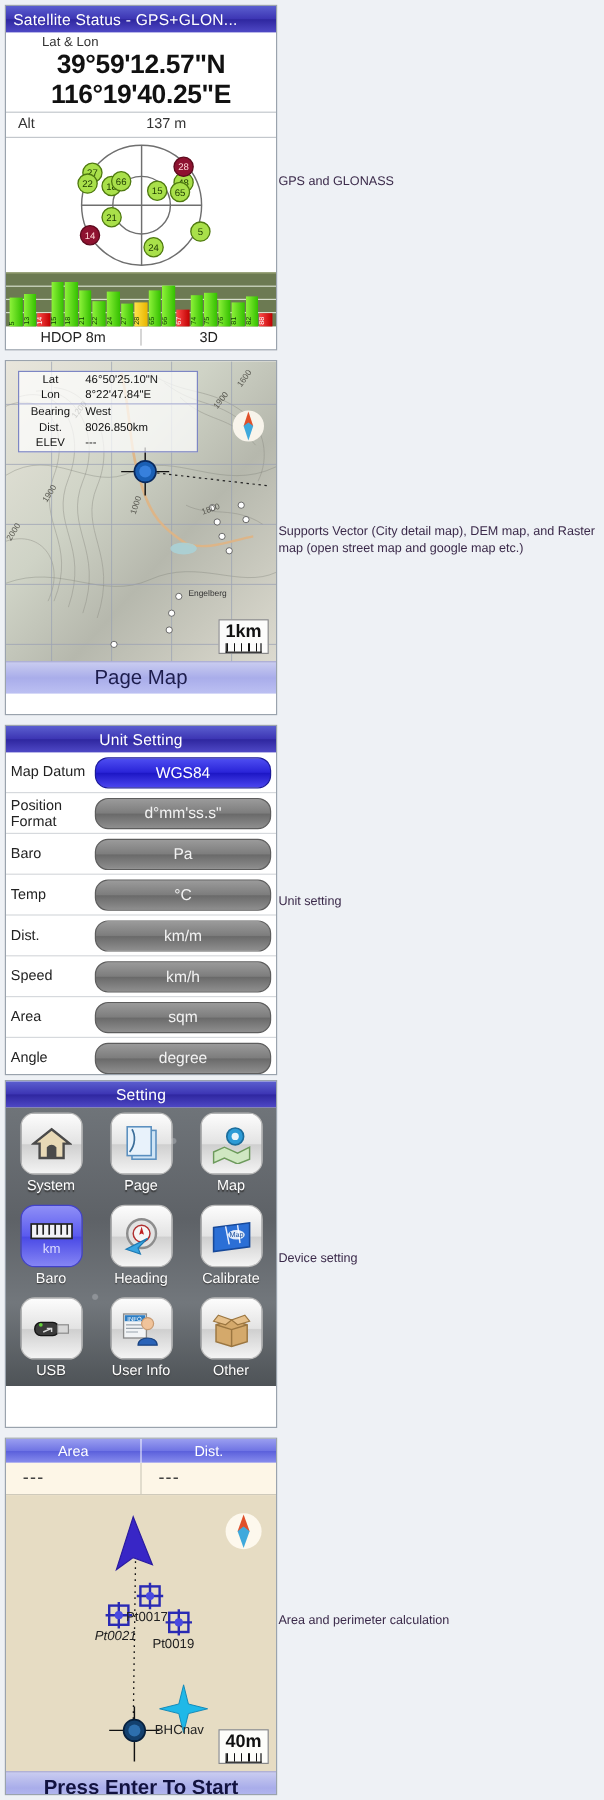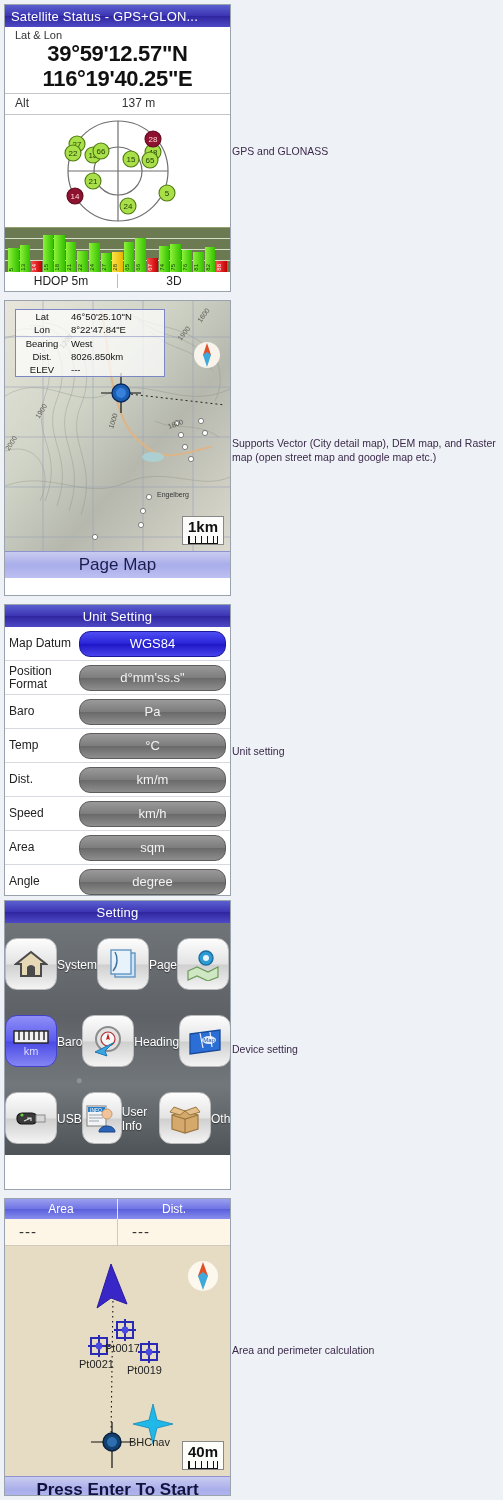--- a/index.html
+++ b/index.html
@@ -8,21 +8,21 @@
 
   
   .panel{position:absolute;left:4px;width:227px;background:#fff;border:1px solid #9aa3ad;box-sizing:border-box;overflow:hidden;}
   .annot{position:absolute;left:232px;width:268px;color:#3b2a4a;font-size:10.5px;line-height:14px;}
 
   .titlebar{height:22px;background:linear-gradient(180deg,#5b5fcf 0%,#3d36b4 48%,#2f27a0 52%,#4f49c6 100%);
             color:#fff;font-size:13px;display:flex;align-items:center;justify-content:center;letter-spacing:.2px;}
   .titlebar.left{justify-content:flex-start;padding-left:6px;}
 
   
-  .latlon-lbl{font-size:11px;color:#333;padding:2px 0 0 10px;}
+  .latlon-lbl{font-size:11px;color:#333;padding:2px 0 0 10px;margin-left:20px;}
   .coord{text-align:center;font-size:22px;font-weight:bold;color:#111;line-height:25px;letter-spacing:-.3px;}
   .hr{height:1px;background:#c3c7cc;margin:2px 0;}
   .altrow{display:flex;font-size:12px;color:#333;padding:0 10px 2px 10px;}
   .altrow .k{width:42px;}
   .altrow .v{flex:1;text-align:center;}
   .skywrap{height:110px;position:relative;}
   .barwrap{height:44px;position:relative;background:#6c7a52;border-top:1px solid #93a06f;}
   .bars{position:absolute;left:3px;right:3px;bottom:0;top:0;display:flex;align-items:flex-end;gap:1px;}
   .bar{flex:1;position:relative;}
   .bar .fill{width:100%;position:absolute;bottom:0;}
@@ -62,21 +62,21 @@
 
   
   .gridbg{height:232px;position:relative;
           background:radial-gradient(circle at 18% 22%,#9a9ea3 0 2px,transparent 3px),
                      radial-gradient(circle at 62% 12%,#8e9297 0 2px,transparent 3px),
                      radial-gradient(circle at 88% 46%,#9a9ea3 0 2px,transparent 3px),
                      radial-gradient(circle at 33% 68%,#8e9297 0 2px,transparent 3px),
                      radial-gradient(circle at 75% 85%,#9a9ea3 0 2px,transparent 3px),
                      linear-gradient(180deg,#6f7479,#5e6267 40%,#72777c 70%,#4e5357);}
   .gridrow{display:flex;height:77px;}
-  .cell{flex:1;display:flex;flex-direction:row;align-items:center;justify-content:flex-start;padding-top:4px;}
+  .cell{flex:1;display:flex;flex-direction:column;align-items:center;justify-content:flex-start;padding-top:4px;}
   .tile{width:50px;height:50px;border-radius:12px;display:flex;align-items:center;justify-content:center;
         background:linear-gradient(180deg,#fdfdfd,#e3e3e3 50%,#cfcfcf 52%,#f4f4f4);border:1px solid #b9b9b9;}
   .tile.blue{background:linear-gradient(180deg,#8f8ff6,#5a5aef 50%,#4a4ae6 52%,#8585f4);border-color:#4242c9;}
   .cell .lbl{font-size:12px;color:#fff;text-shadow:0 1px 1px #333;margin-top:2px;}
 
   
   .adhead{display:flex;height:20px;background:linear-gradient(180deg,#9a9ef0,#6f74e4 50%,#5b60dc 52%,#888ded);}
   .adhead div{flex:1;text-align:center;color:#fff;font-size:12px;line-height:20px;}
   .adhead .vsep{flex:0 0 1px;background:#fff;opacity:.8;}
   .advals{display:flex;height:26px;background:#fdf6e7;border-bottom:1px solid #cfcabb;}
@@ -245,21 +245,21 @@
             <div class="num" style="color: rgb(10, 58, 0);">82</div>
           </div>
           <div class="bar">
             <div class="fill" style="height: 11px; background: linear-gradient(90deg, rgb(255, 74, 74), rgb(192, 0, 0));"></div>
             <div class="num" style="color: rgb(255, 255, 255);">88</div>
           </div>
         </div>
     </div>
 
     <div class="footrow">
-      <div>HDOP 5m</div>
+      <div>HDOP 8m</div>
       <div class="sep"></div>
       <div>3D</div>
     </div>
   </div>
   <div class="annot" style="top:144px;">GPS and GLONASS</div>
 
   <div class="panel" style="top:300px;height:296px;">
     <div class="mapcanvas">
       <svg width="225" height="250" viewBox="0 0 225 250">
         <defs>
@@ -583,21 +583,21 @@
         </g>
         <g>
           <line x1="86" y1="196" x2="128" y2="196" stroke="#111" stroke-width="1.2"></line>
           <line x1="107" y1="176" x2="107" y2="222" stroke="#111" stroke-width="1.2"></line>
           <circle cx="107" cy="196" r="9" fill="#13406e" stroke="#07203d" stroke-width="1.4"></circle>
           <circle cx="107" cy="196" r="5" fill="#2d6fae"></circle>
         </g>
       </svg>
       <div id="wp-labels">
           <div class="wp" style="left: 100px; top: 96px;">Pt0017</div>
-          <div class="wp" style="left: 74px; top: 112px;">Pt0021</div>
+          <div class="wp" style="left: 74px; top: 112px; font-style: italic;">Pt0021</div>
           <div class="wp" style="left: 122px; top: 118px;">Pt0019</div>
           <div class="wp" style="left: 124px; top: 190px;">BHCnav</div>
         </div>
       <div class="scalebar">
         <div class="t">40m</div>
         <div class="ruler"></div>
       </div>
     </div>
 
     <div class="enterbar">Press Enter To Start</div>

